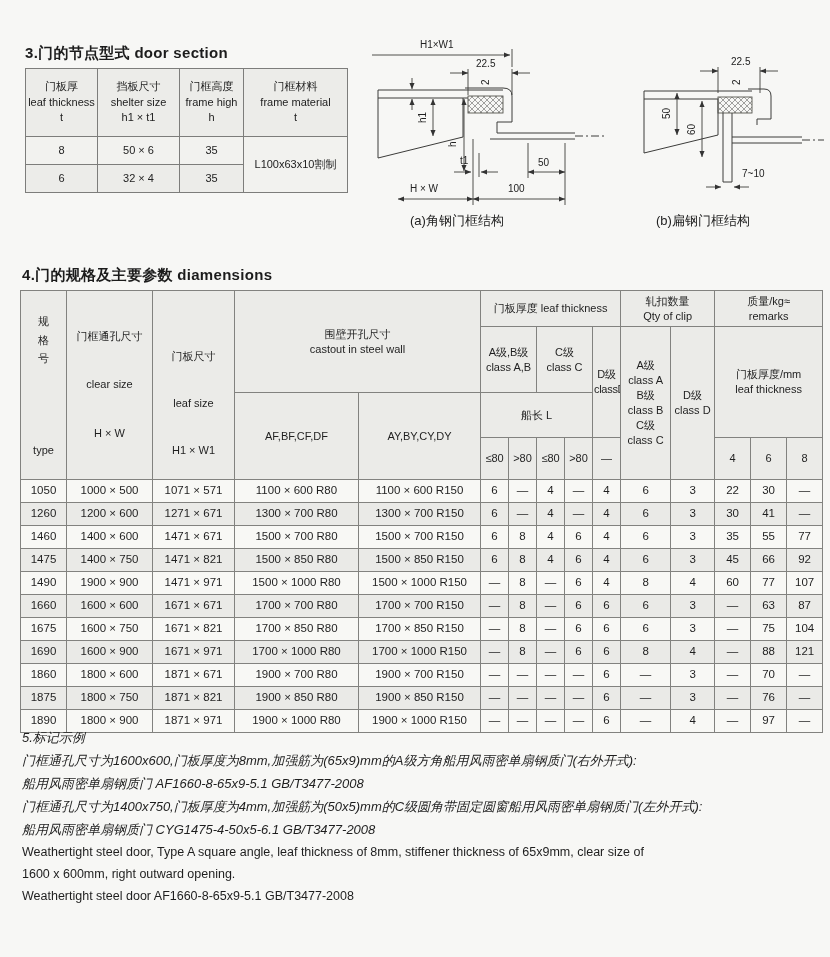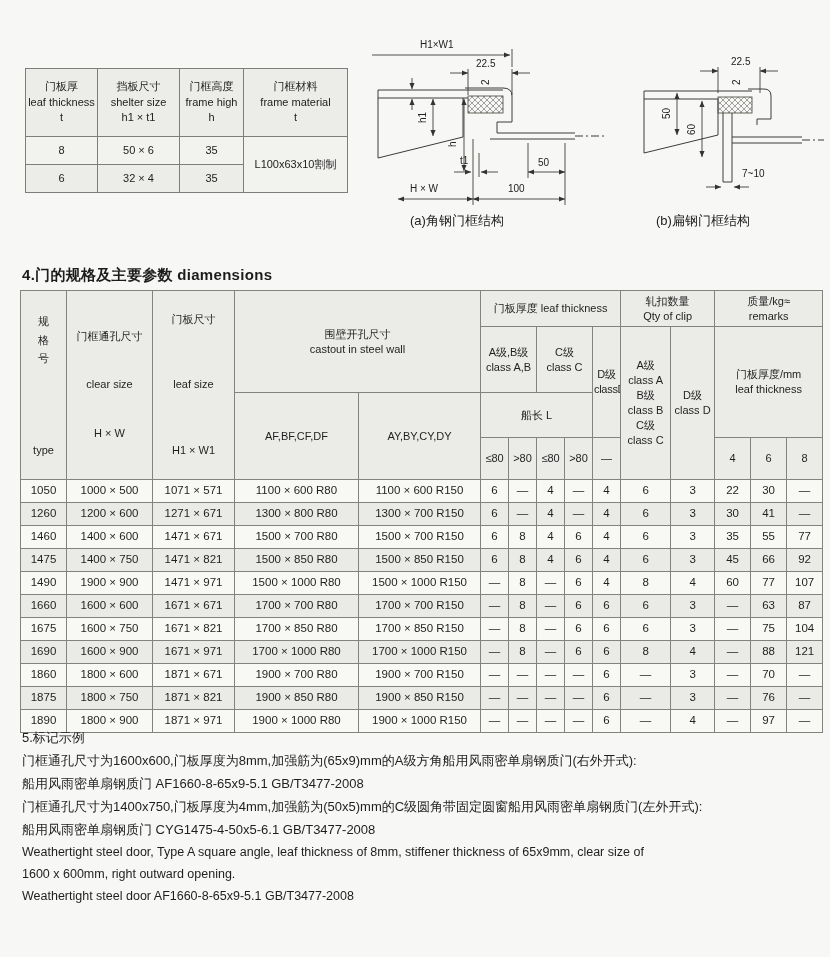--- a/index.html
+++ b/index.html
@@ -36,36 +36,37 @@
   #t4 tbody td{font-size:11.5px;}
   #t4 tbody tr{height:23px;}
   #t4 tbody tr:nth-child(odd){background:#f8f8f5;}
   #t4 tbody tr:nth-child(even){background:#eaeae7;}
   .vstack{display:flex;flex-direction:column;justify-content:space-between;align-items:center;height:158px;padding:6px 0;box-sizing:border-box;}
   .vstack .zh{line-height:1.7;}
   .small{font-size:10px;letter-spacing:-0.3px;}
 
   
   .notes p{margin:0;padding:0;}
-  .zh-note{font-size:13px;line-height:23px;color:#1e1e1e;}
+  .zh-note{font-size:13px;line-height:23px;color:#1e1e1e;font-style:italic;}
   .en-note{font-size:12.5px;line-height:22px;color:#1e1e1e;}
 
   
   svg{overflow:visible;}
   svg text{fill:#222;font-family:"Liberation Sans","DejaVu Sans",sans-serif;}
   .dimtxt{font-size:10px;}
   .captxt{font-size:13px;}
   .thin{stroke:#3c3c3a;stroke-width:1;fill:none;}
   .dline{stroke:#3c3c3a;stroke-width:0.9;fill:none;}
 </style>
 </head>
 <body>
 
 <div class="page">
 
+  <div class="abs sec-title" style="left:25px;top:44px;">3.门的节点型式  door section</div>
 
   <table id="t3" class="abs" style="left:25px;top:68px;">
     <colgroup>
         <col style="width:72px">
         <col style="width:82px">
         <col style="width:64px">
         <col style="width:104px">
       </colgroup>
     <thead>
       <tr>
@@ -235,21 +236,21 @@
           </div>
         </th>
         <th rowspan="4">
           <div class="vstack" style="justify-content:space-around;">
             <span>门框通孔尺寸</span>
             <span>clear size</span>
             <span>H × W</span>
           </div>
         </th>
         <th rowspan="4">
-          <div class="vstack" style="justify-content:space-between;">
+          <div class="vstack" style="justify-content:flex-end;gap:32px;">
             <span>门板尺寸</span>
             <span>leaf size</span>
             <span>H1 × W1</span>
           </div>
         </th>
         <th colspan="2" rowspan="2">围壁开孔尺寸
 castout in steel wall</th>
         <th colspan="5">门板厚度  leaf thickness</th>
         <th colspan="2">轧扣数量
 Qty of clip</th>
@@ -305,21 +306,21 @@
           <td>6</td>
           <td>3</td>
           <td>22</td>
           <td>30</td>
           <td>—</td>
         </tr>
         <tr>
           <td>1260</td>
           <td>1200 × 600</td>
           <td>1271 × 671</td>
-          <td>1300 × 800 R80</td>
+          <td>1300 × 700 R80</td>
           <td>1300 × 700 R150</td>
           <td>6</td>
           <td>—</td>
           <td>4</td>
           <td>—</td>
           <td>4</td>
           <td>6</td>
           <td>3</td>
           <td>30</td>
           <td>41</td>

